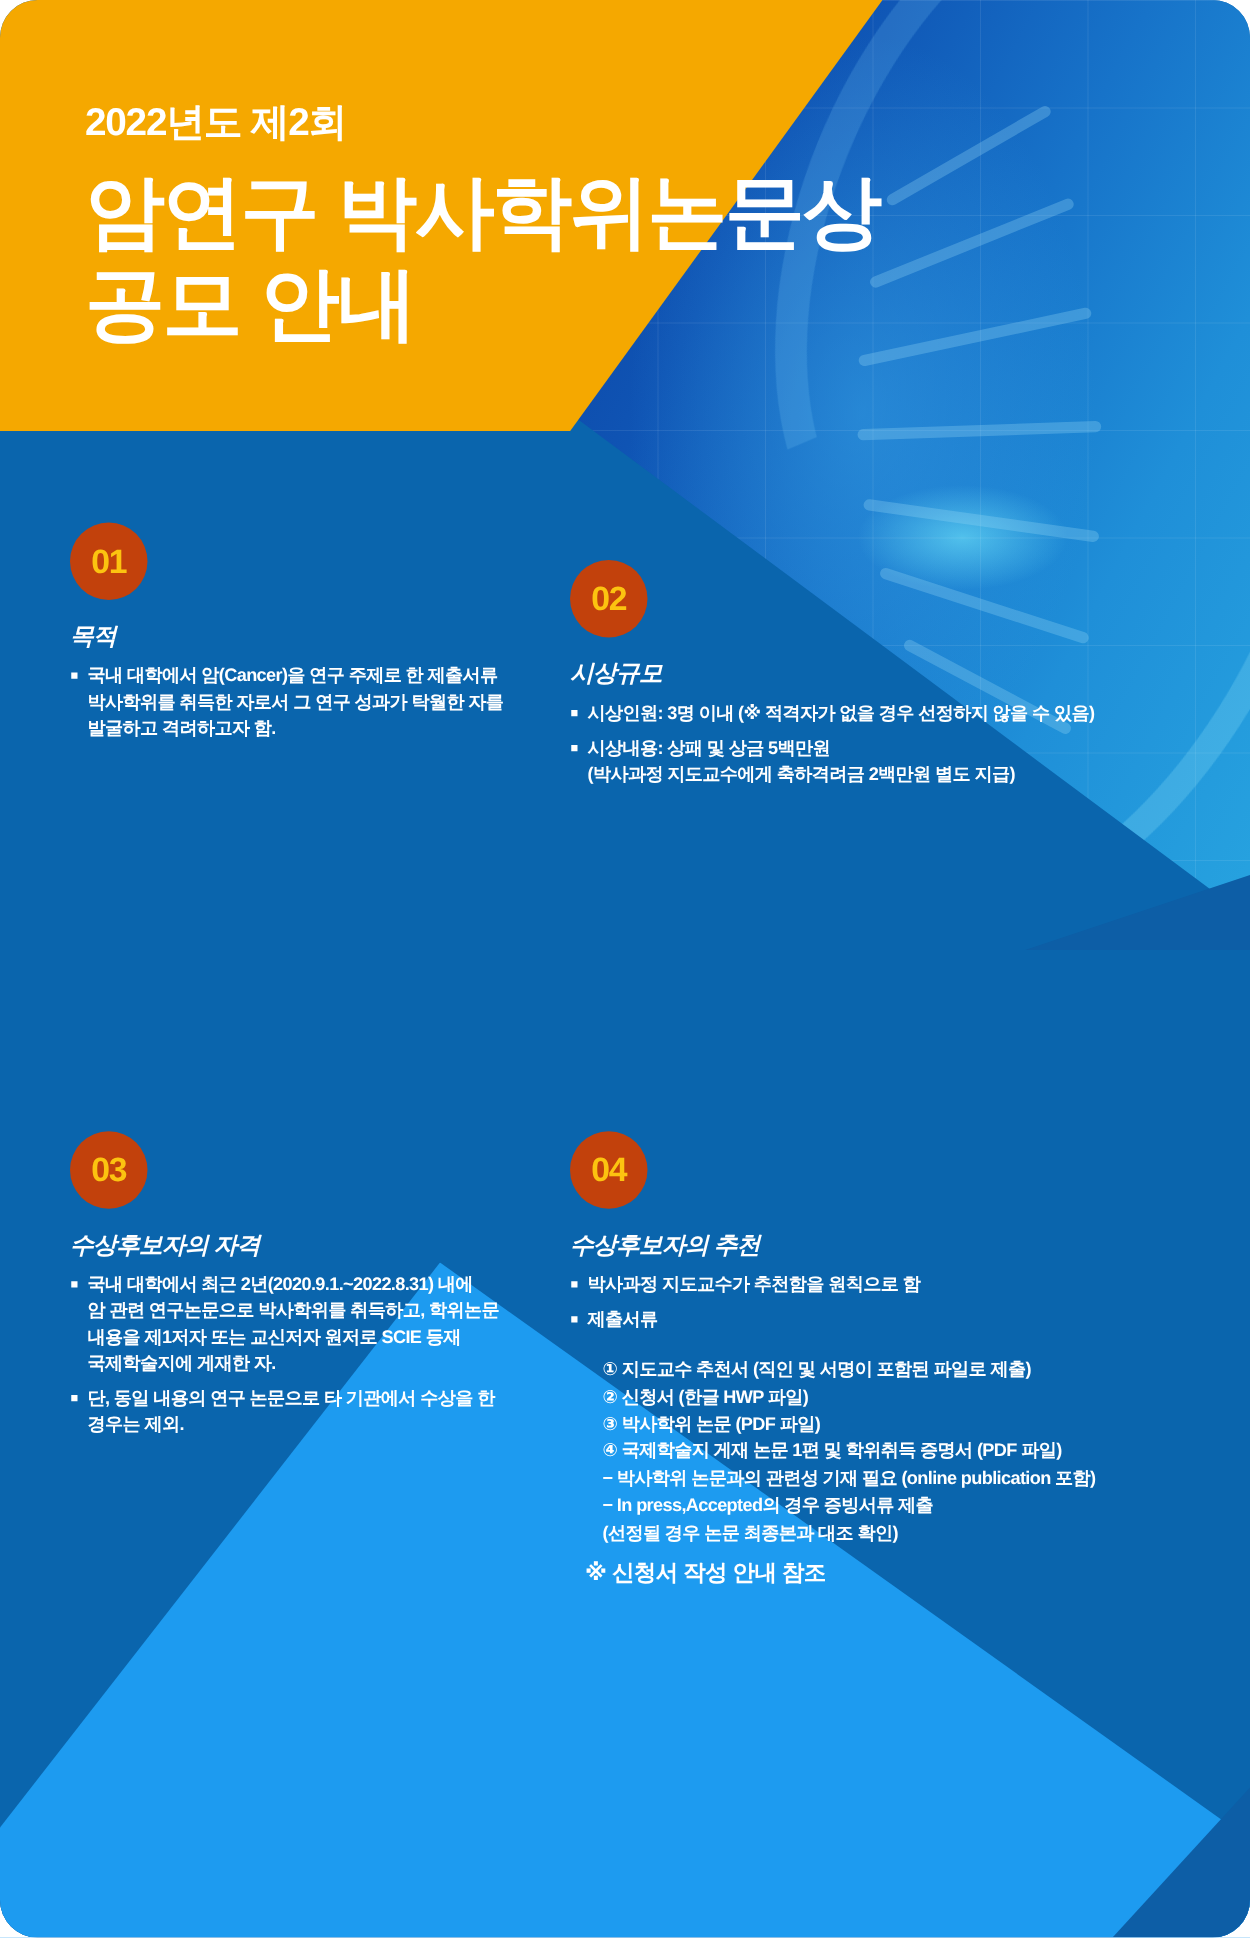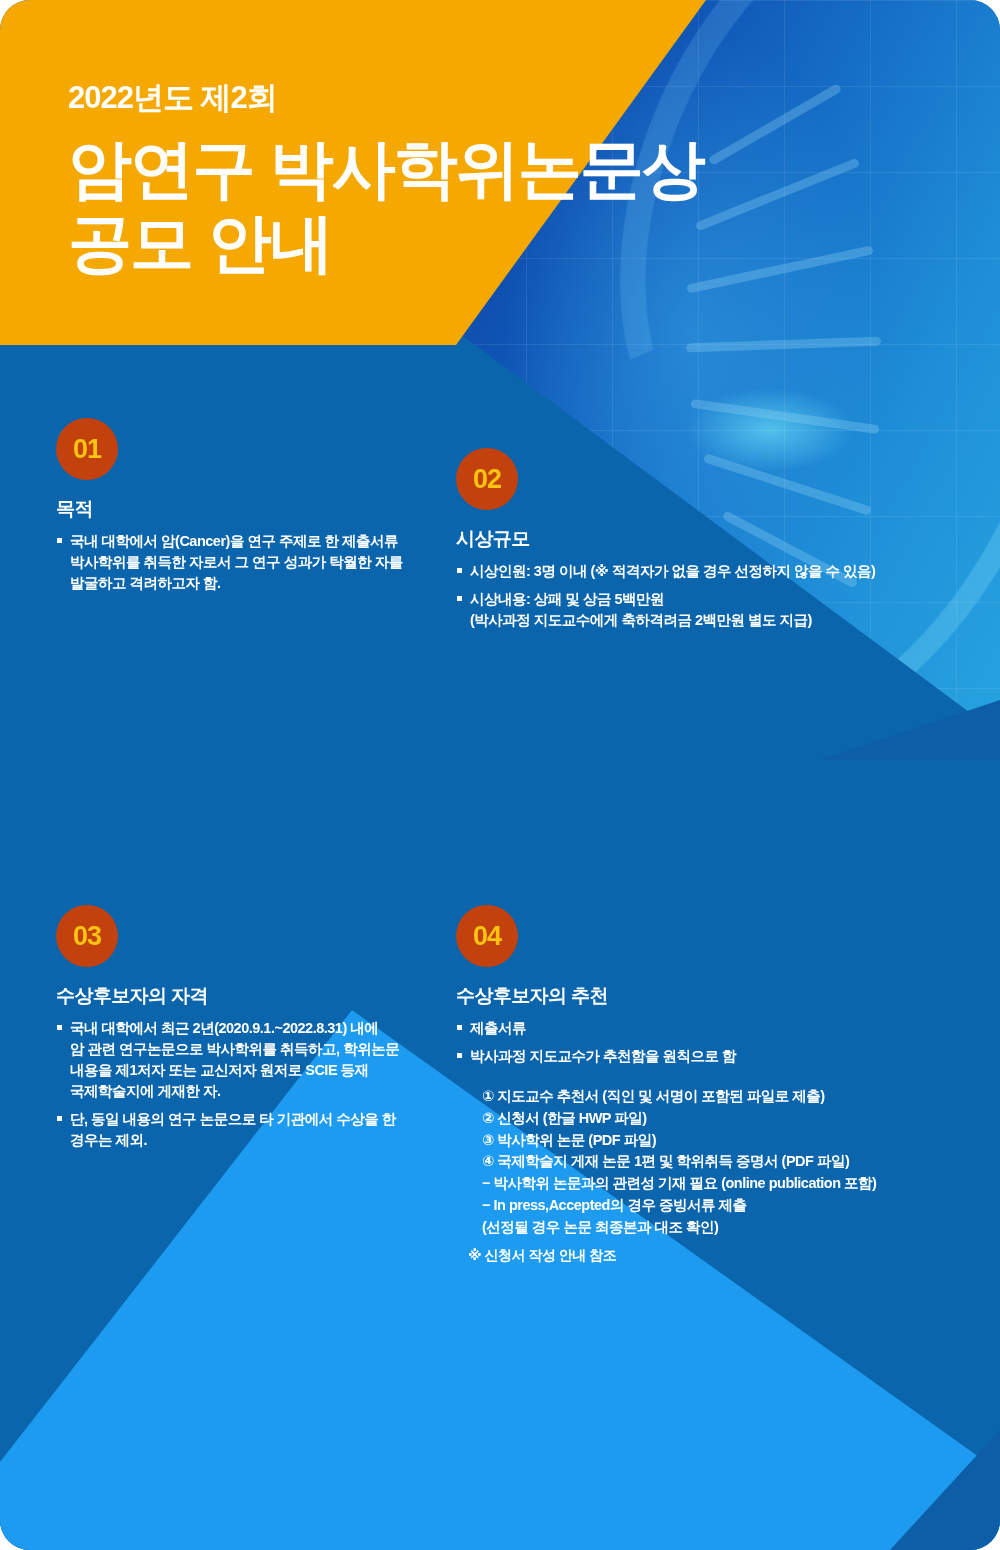--- a/index.html
+++ b/index.html
@@ -107,39 +107,40 @@
 
   .badge{
     width:62px;height:62px;border-radius:50%;
     background:#c2410c;color:#fcc310;
     display:flex;align-items:center;justify-content:center;
     font-size:27px;font-weight:800;letter-spacing:-1px;
   }
   .sec-title{
     color:#fff;font-size:19px;font-weight:800;letter-spacing:-.6px;
     margin:16px 0 9px 0;
+    font-style:italic;
   }
   ul.bullets{list-style:none;margin:0;padding:0;}
   ul.bullets>li{
     position:relative;padding-left:14px;margin-bottom:7px;
     color:#fff;font-size:14.5px;line-height:1.45;font-weight:700;
     letter-spacing:-.5px;white-space:pre-line;
   }
   ul.bullets>li:before{
     content:"";position:absolute;left:1px;top:7px;
     width:5px;height:5px;background:#fff;
   }
   .sub{
     padding-left:26px;margin-top:19px;color:#fff;
     font-size:14.5px;line-height:1.5;font-weight:700;letter-spacing:-.5px;
     white-space:pre-line;
   }
   .note{
     margin-top:7px;padding-left:12px;color:#fff;
-    font-size:14px;line-height:1.45;font-weight:700;letter-spacing:-.5px;
+    font-size:18px;line-height:1.45;font-weight:700;letter-spacing:-.5px;
   }
 </style>
 </head>
 <body>
 
 <div id="poster">
 
   <div class="bg-layer">
     <div class="dna-photo"></div>
     <div class="dna-grid"></div>
@@ -202,22 +203,22 @@
 내용을 제1저자 또는 교신저자 원저로 SCIE 등재
 국제학술지에 게재한 자.</li>
           <li>단, 동일 내용의 연구 논문으로 타 기관에서 수상을 한
 경우는 제외.</li>
         </ul>
       </div>
       <div class="col" style="left:456px;top:255px;width:530px;">
         <div class="badge">04</div>
         <div class="sec-title">수상후보자의 추천</div>
         <ul class="bullets">
+          <li>박사과정 지도교수가 추천함을 원칙으로 함</li>
           <li>제출서류</li>
-          <li>박사과정 지도교수가 추천함을 원칙으로 함</li>
         </ul>
         <div class="sub">① 지도교수 추천서 (직인 및 서명이 포함된 파일로 제출)
 ② 신청서 (한글 HWP 파일)
 ③ 박사학위 논문 (PDF 파일)
 ④ 국제학술지 게재 논문 1편 및 학위취득 증명서 (PDF 파일)
      − 박사학위 논문과의 관련성 기재 필요 (online publication 포함)
      − In press,Accepted의 경우 증빙서류 제출
         (선정될 경우 논문 최종본과 대조 확인)</div>
         <div class="note">※  신청서 작성 안내 참조</div>
       </div>

